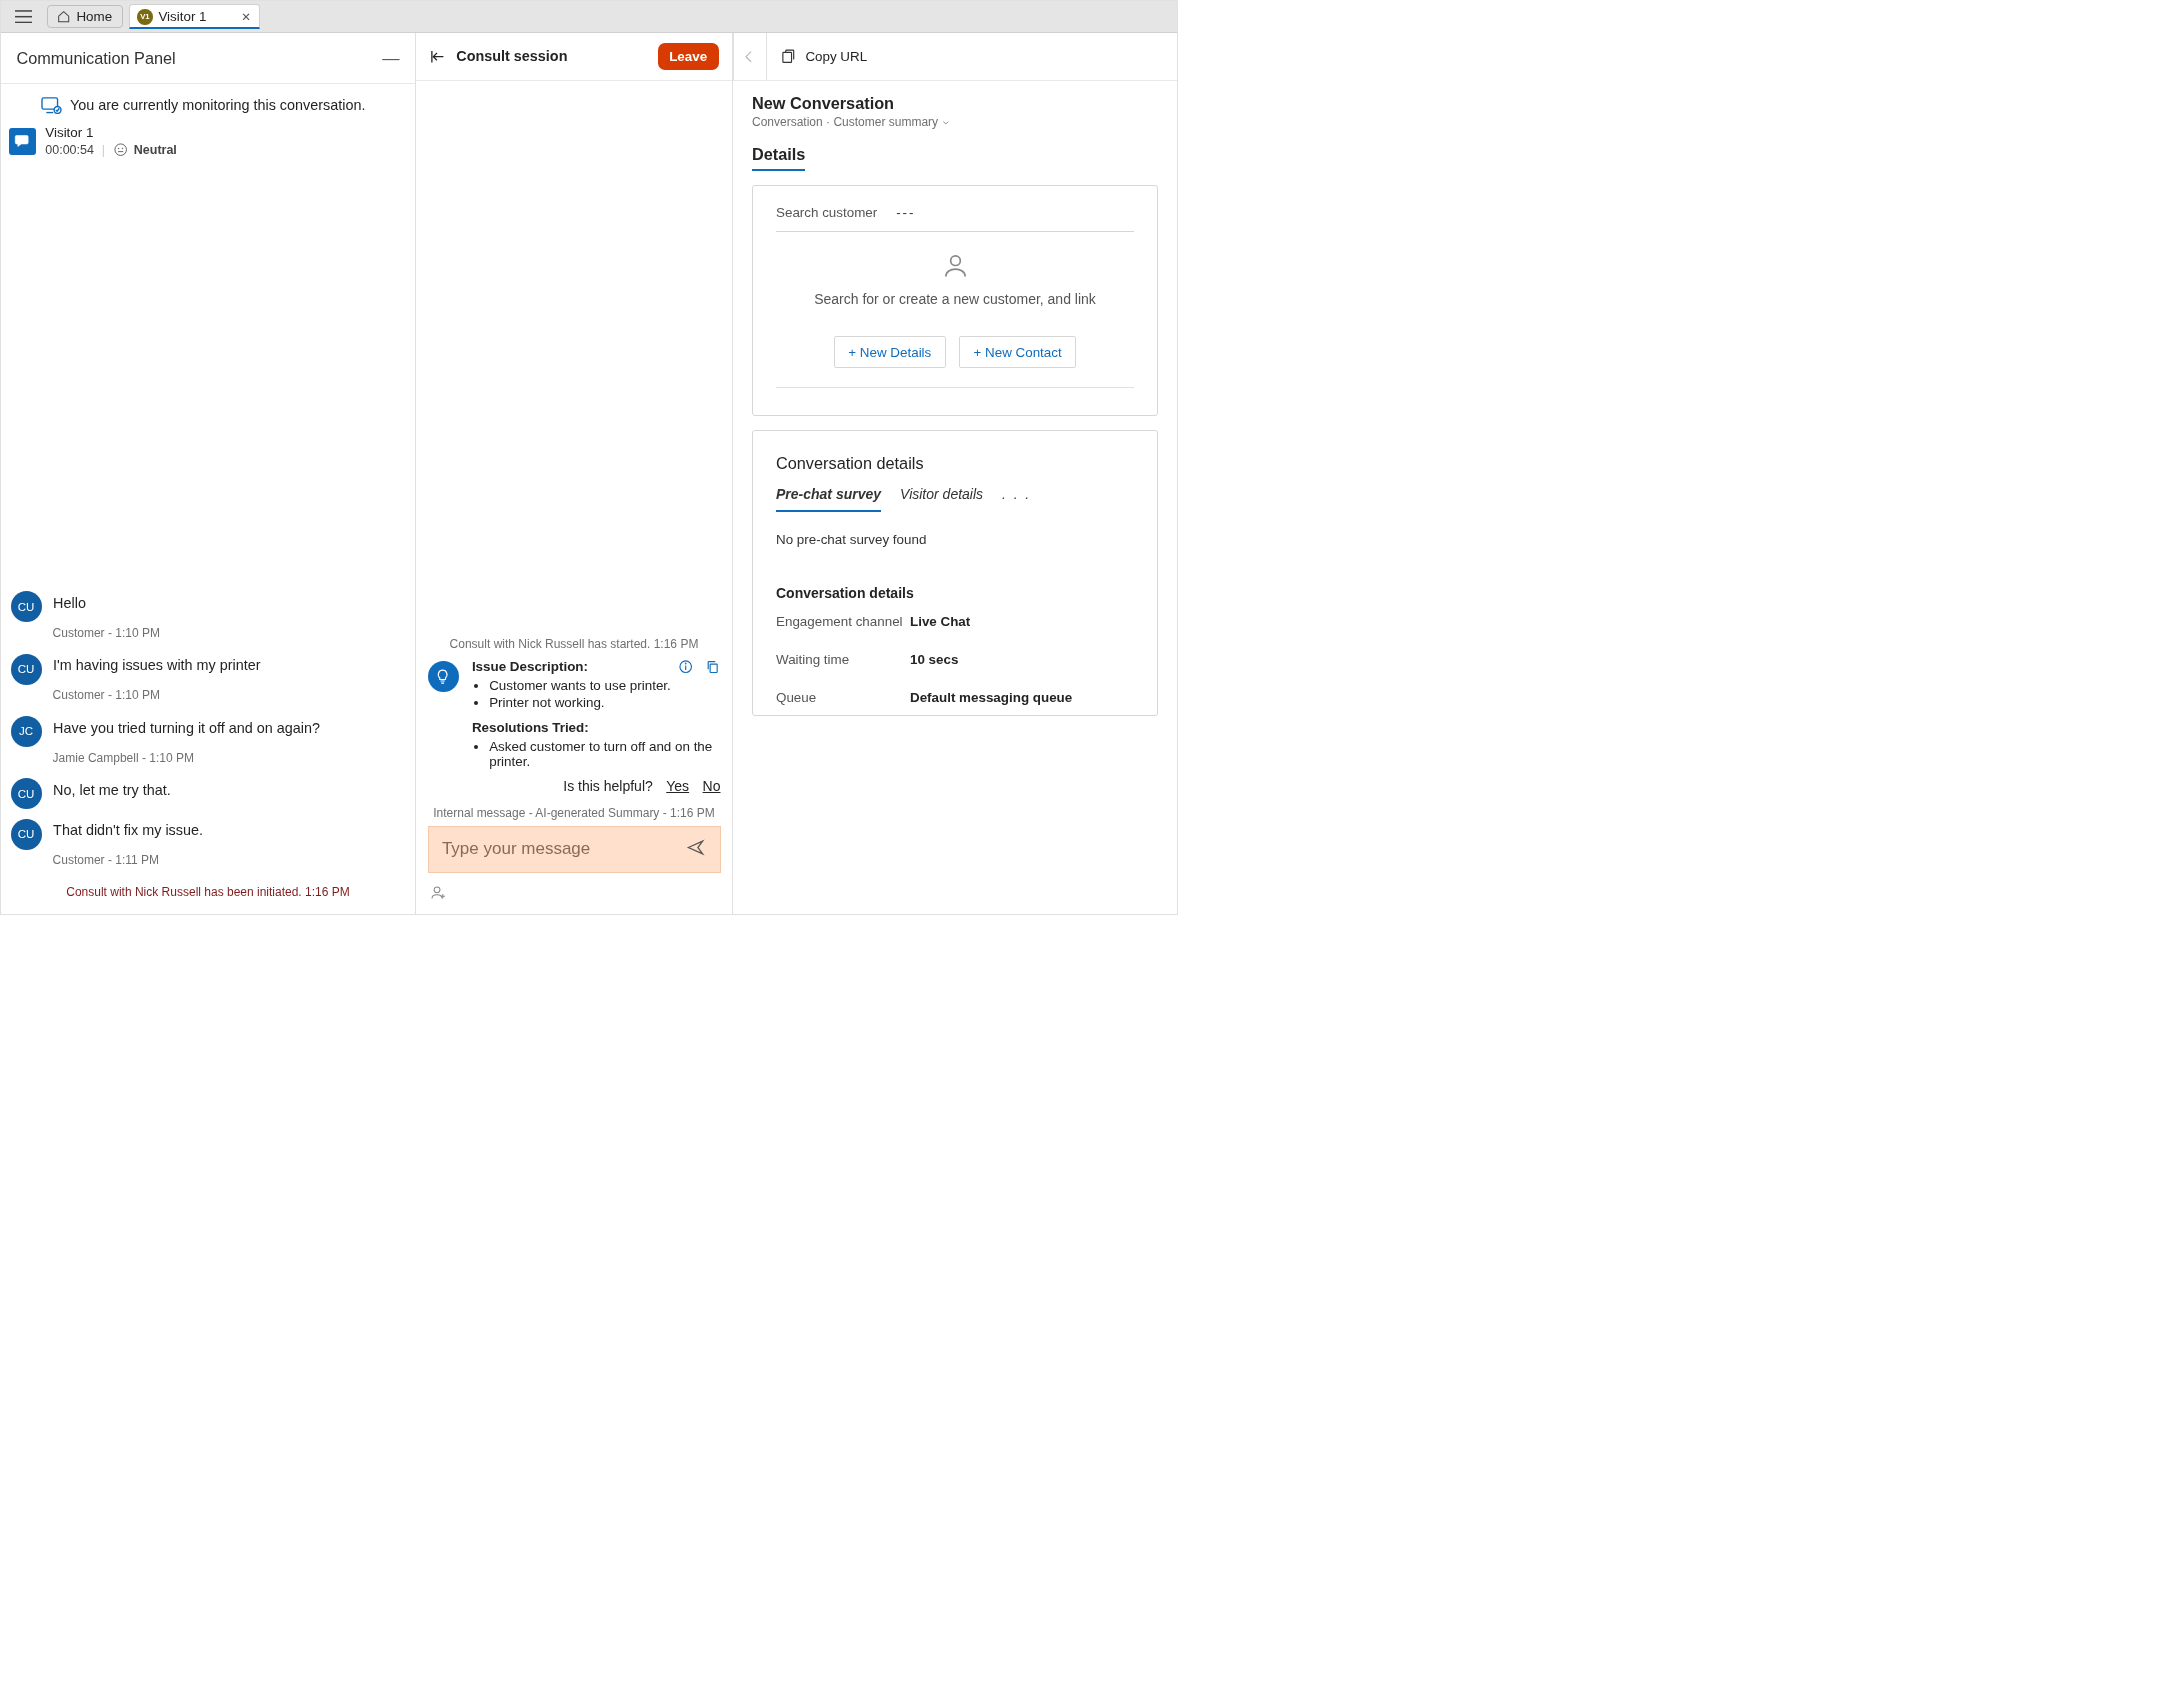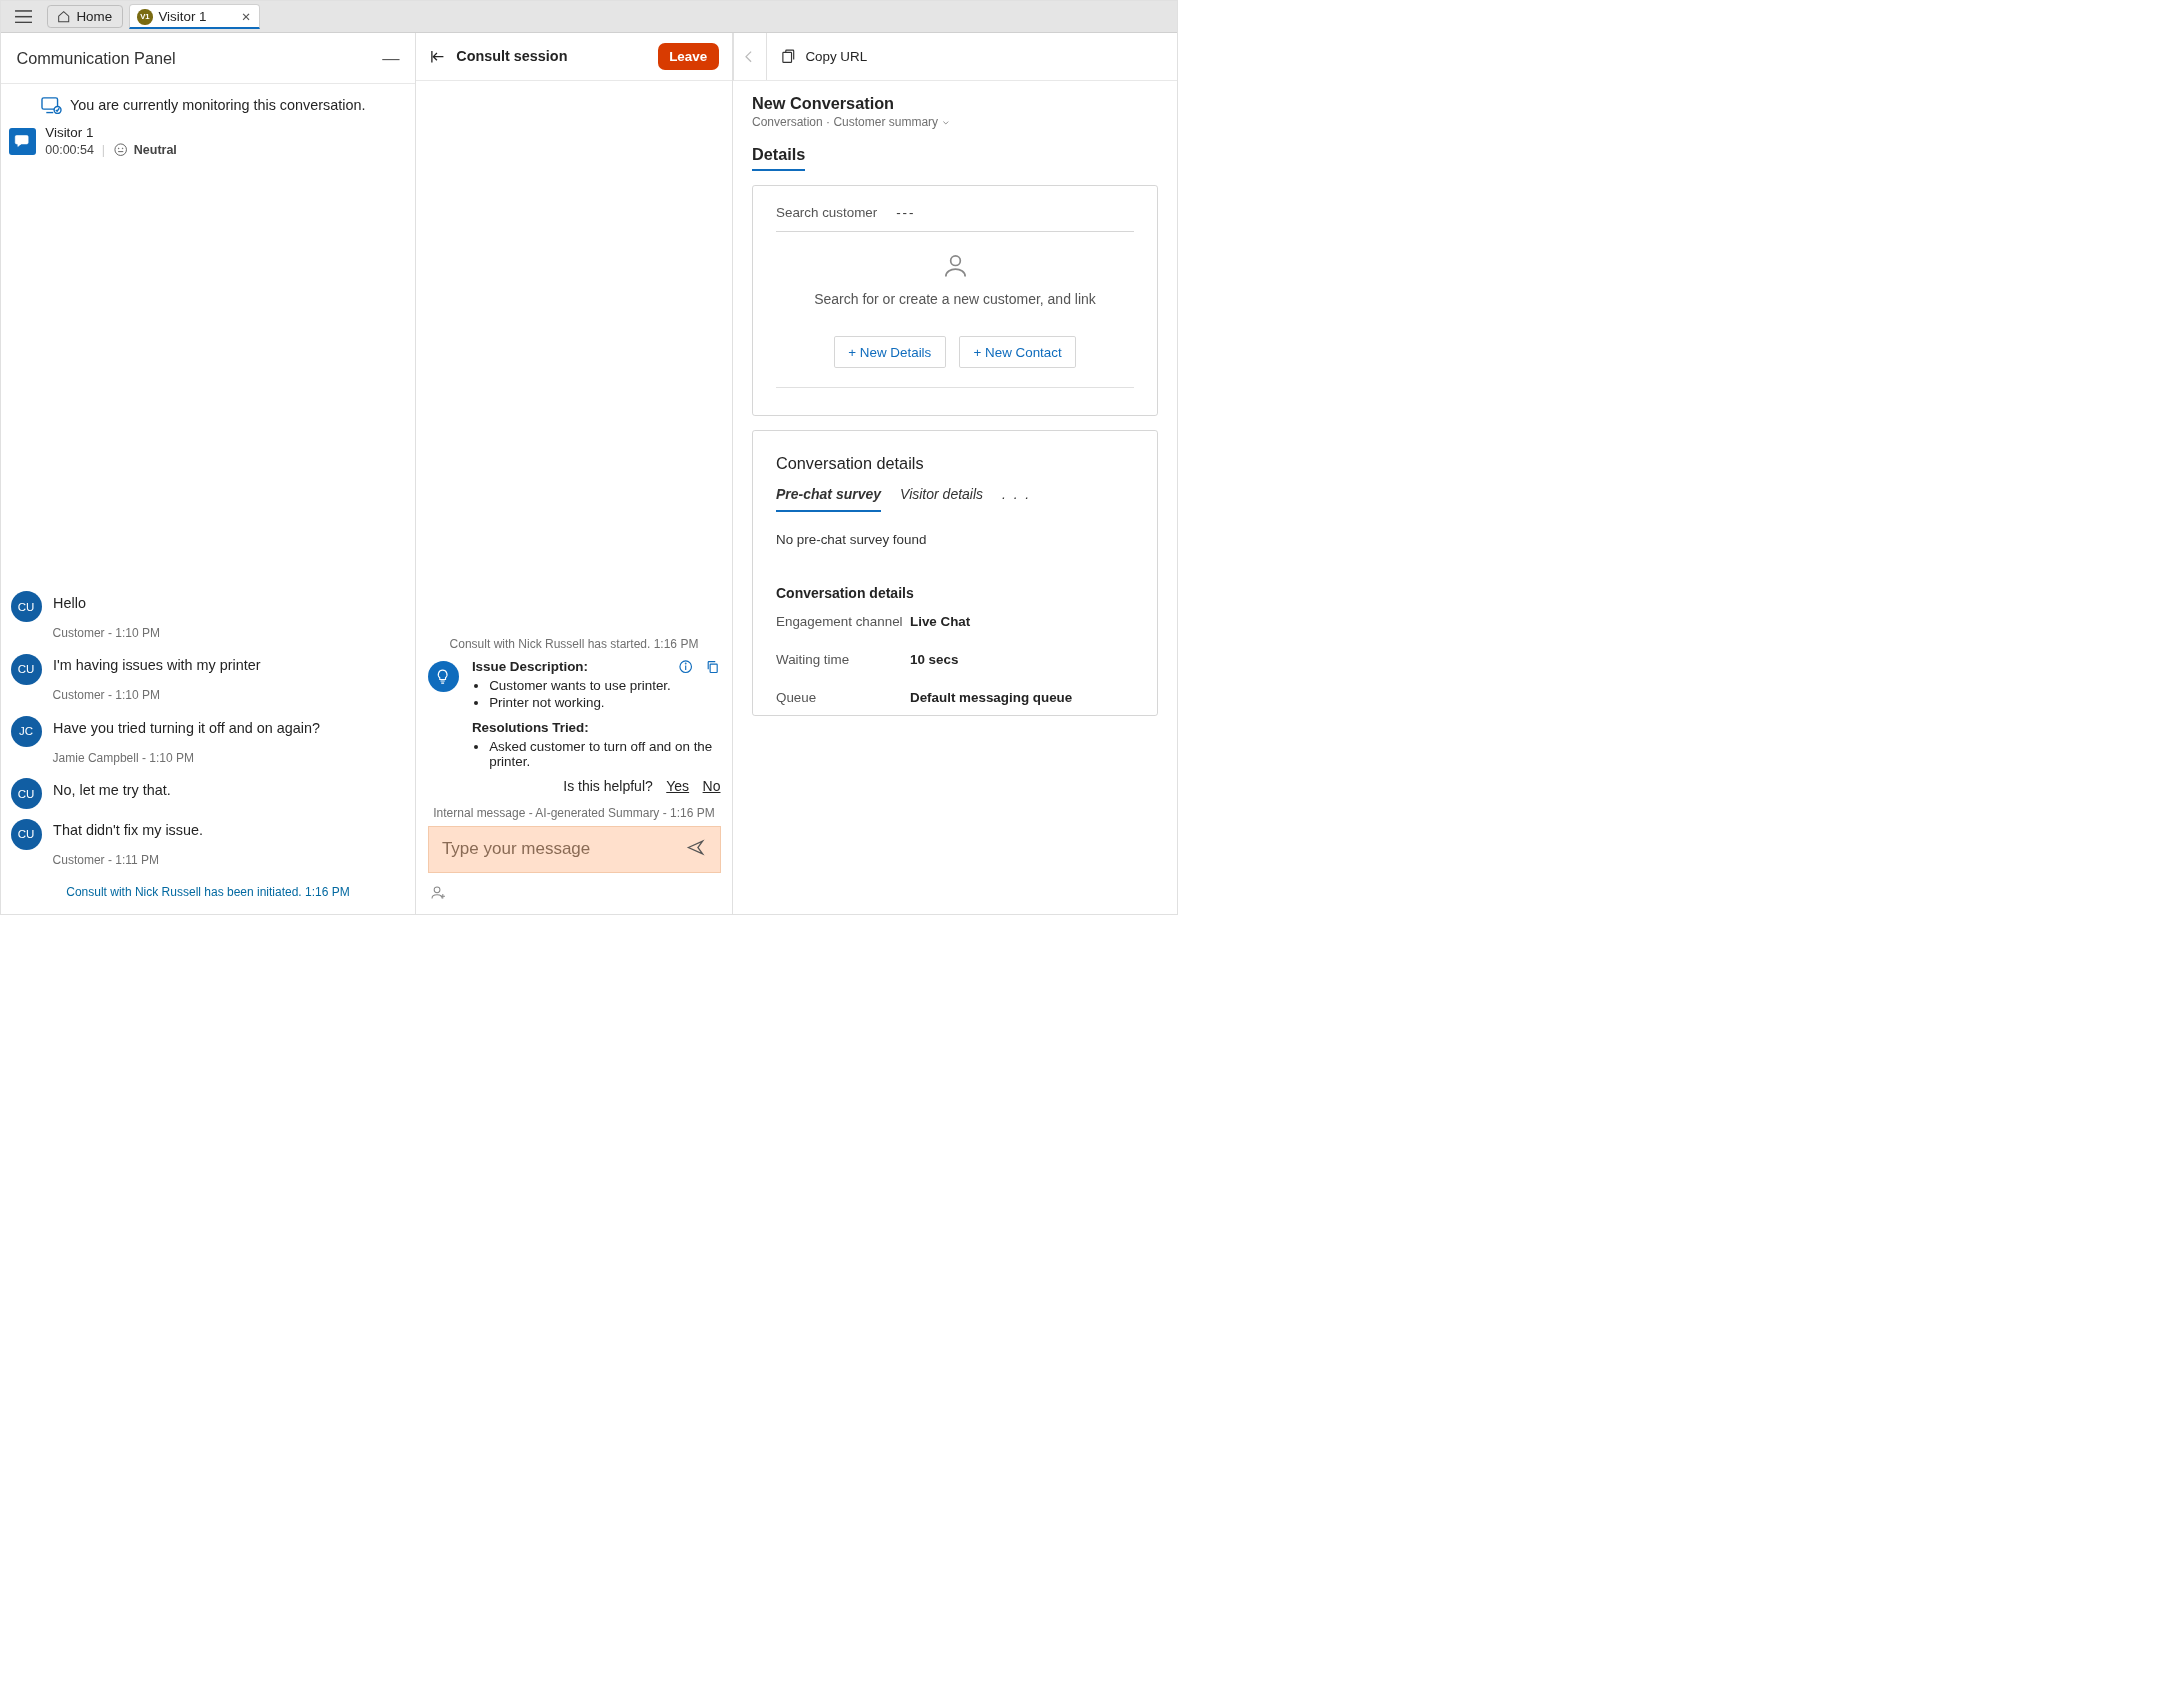--- a/index.html
+++ b/index.html
@@ -39,21 +39,21 @@
   .messages { flex: 1; overflow-y: auto; padding: 0 9.6px 9.6px 9.6px; display: flex; flex-direction: column; justify-content: flex-end; }
   .msg { display: flex; gap: 11.5px; margin-top: 9.6px; }
   .msg .av { width: 31px; height: 31px; border-radius: 50%; display: flex; align-items: center; justify-content: center; font-size: 11.5px; font-weight: 400; color: #fff; flex-shrink: 0; }
   .av.cu { background: #115ea3; }
   .av.jc { background: #115ea3; }
   .msg .body { display: flex; flex-direction: column; gap: 5.8px; margin-top: 3.8px; }
   .msg .text { font-size: 14.4px; color: #242424; }
   .msg .meta { font-size: 12px; color: #707070; margin-left: 42px; margin-top: 3.8px; margin-bottom: 3.8px;}
   .msg.withmeta { flex-direction: column; gap: 0;}
   .msg-row { display:flex; gap:11.5px; }
-  .system-note { text-align: center; font-size: 12px; color: #0369a1; margin: 13.4px 0 5.8px; }
+  .system-note { text-align: center; font-size: 12px; color: #7f1d1d; margin: 13.4px 0 5.8px; }
 
   
   .midcol { border-right: 1px solid #e0e0e0; display: flex; flex-direction: column; min-height: 0; }
   .mid-header { display: flex; align-items: center; justify-content: space-between; padding: 9.6px 13.4px; height: 48px; border-bottom: 1px solid #e8e8e8; }
   .mid-header .left { display: flex; align-items: center; gap: 9.6px; }
   .mid-header .left svg { stroke: #242424; }
   .mid-title { font-size: 14.4px; font-weight: 600; }
   .leave-btn { background: #d83b01; color: #fff; font-weight: 600; border: none; padding: 5.8px 11.5px; border-radius: 7px; font-size: 13.4px; cursor: pointer; }
   .mid-body { flex: 1; display: flex; flex-direction: column; justify-content: flex-end; padding: 5.8px 11.5px; overflow: hidden; }
   .consult-start { text-align: center; font-size: 12px; color: #707070; margin-bottom: 7.7px; }

